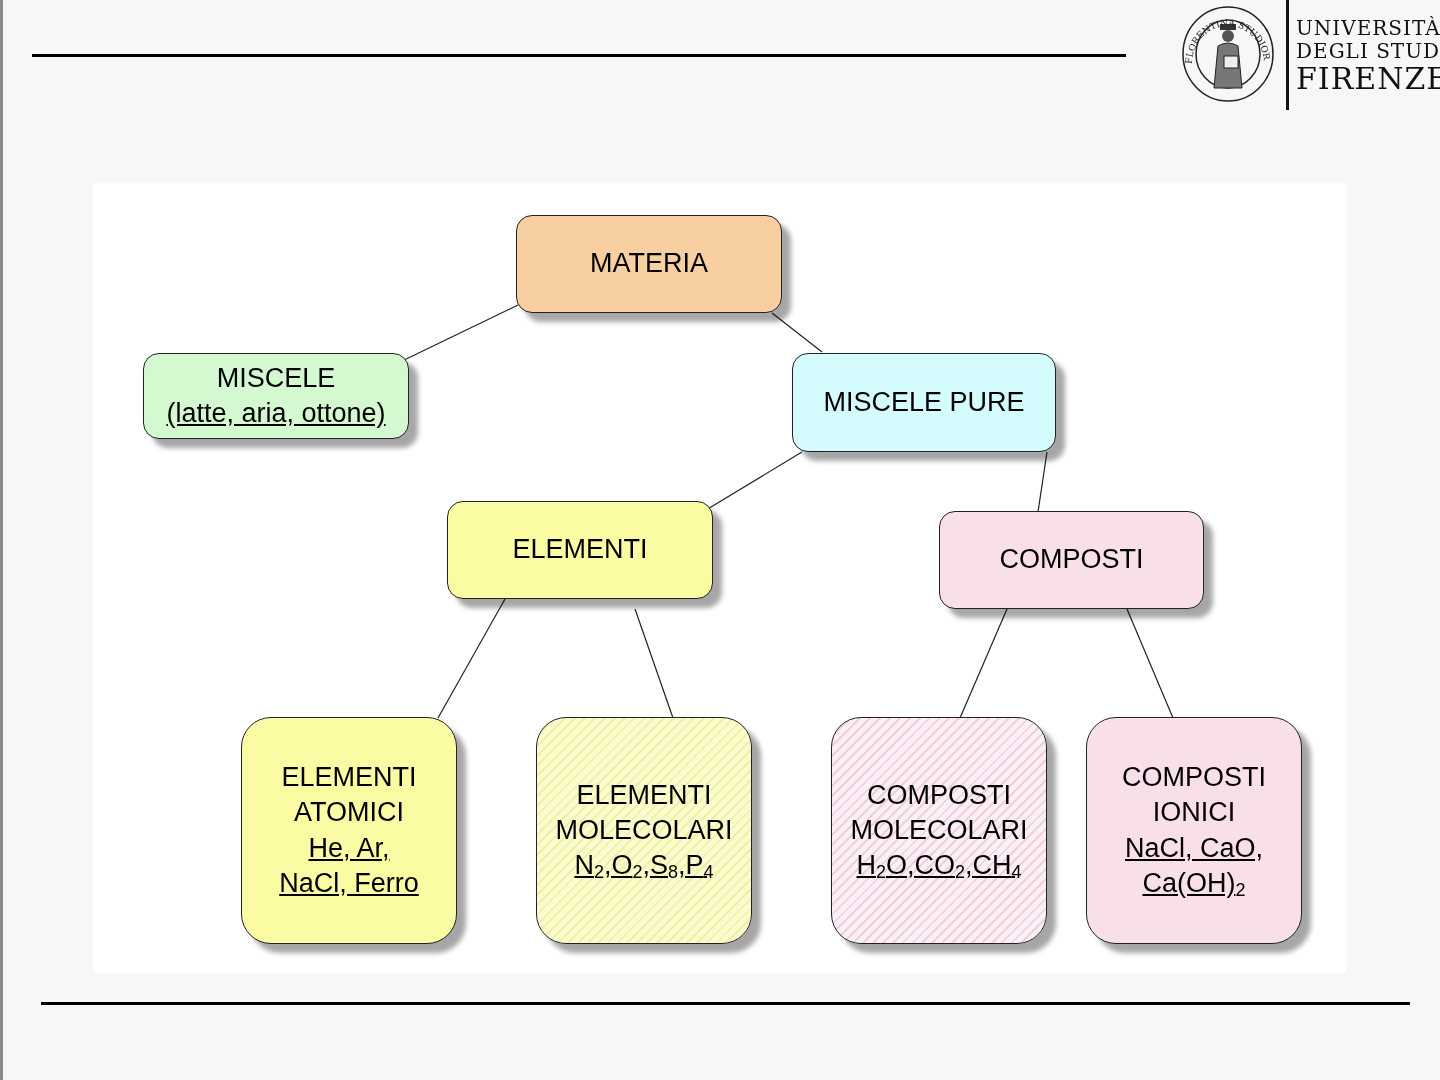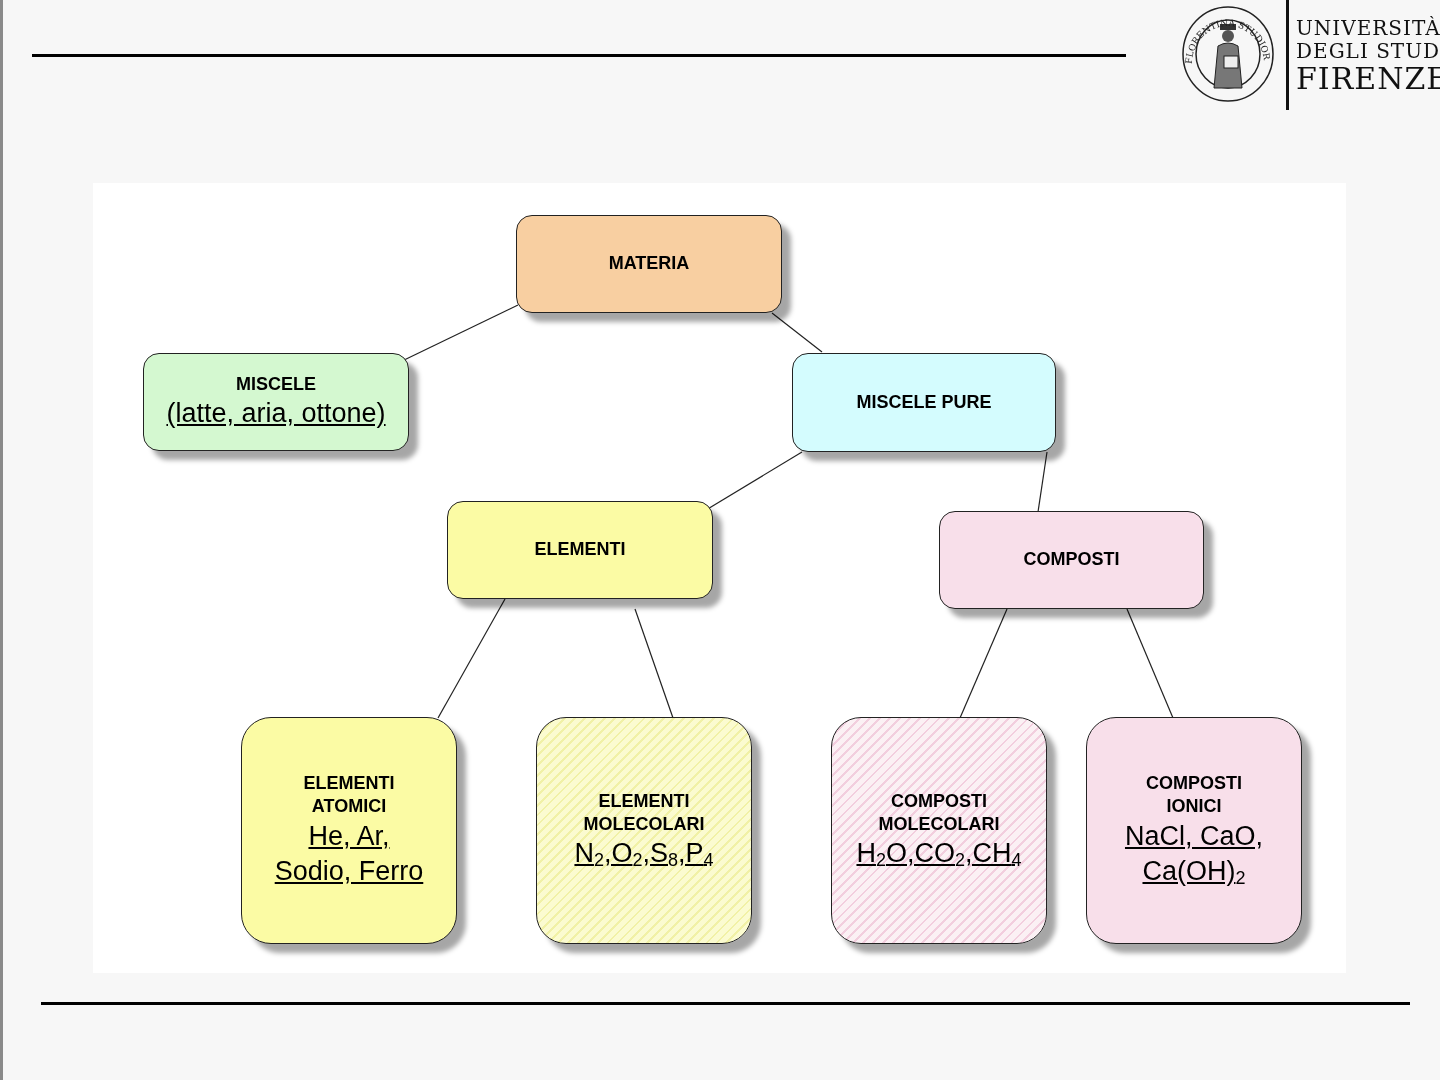--- a/index.html
+++ b/index.html
@@ -25,21 +25,21 @@
   svg.connectors line { stroke: #222; stroke-width: 1.2; }
 
   .node {
     position: absolute; box-sizing: border-box;
     border: 1.5px solid #222; border-radius: 16px;
     box-shadow: 9px 9px 5px rgba(0,0,0,0.35);
     display: flex; flex-direction: column; justify-content: center; align-items: center;
     text-align: center; color: #000;
   }
   .node.big { border-radius: 30px; }
-  .title { font-weight: bold; font-size: 18px; line-height: 1.3; white-space: pre-line; }
+  .title { font-weight: normal; font-size: 27px; line-height: 1.3; white-space: pre-line; }
   .sub { font-size: 27px; line-height: 1.3; white-space: pre-line; text-decoration: underline; }
   .sub sub { font-size: 18px; vertical-align: -4px; line-height: 0; }
 
   .hatch-yellow {
     background: repeating-linear-gradient(135deg, #fbfbd0 0px, #fbfbd0 5px, #f1f1a6 5px, #f1f1a6 7px);
   }
   .hatch-pink {
     background: repeating-linear-gradient(135deg, #fbf0f4 0px, #fbf0f4 5px, #f2cede 5px, #f2cede 7px);
   }
 </style>
@@ -81,42 +81,42 @@
   <line x1="505" y1="599" x2="438" y2="718"></line>
   <line x1="635" y1="609" x2="673" y2="718"></line>
   <line x1="1007" y1="609" x2="960" y2="718"></line>
   <line x1="1127" y1="609" x2="1173" y2="718"></line>
 </svg>
 
 <div class="node" id="n-materia" style="left: 516px; top: 215px; width: 266px; height: 98px; background-color: rgb(248, 207, 161);">
   <span class="title">MATERIA</span>
 </div>
 
-<div class="node" id="n-miscele" style="left: 143px; top: 353px; width: 266px; height: 98px; background-color: rgb(212, 248, 208);">
+<div class="node" id="n-miscele" style="left: 143px; top: 353px; width: 266px; height: 86px; background-color: rgb(212, 248, 208);">
   <span class="title">MISCELE</span>
   <span class="sub">(latte, aria, ottone)</span>
 </div>
 
 <div class="node" id="n-sostanze_pure" style="left: 792px; top: 353px; width: 264px; height: 99px; background-color: rgb(212, 252, 254);">
   <span class="title">MISCELE PURE</span>
 </div>
 
 <div class="node" id="n-elementi" style="left: 447px; top: 501px; width: 266px; height: 98px; background-color: rgb(251, 251, 164);">
   <span class="title">ELEMENTI</span>
 </div>
 
 <div class="node" id="n-composti" style="left: 939px; top: 511px; width: 265px; height: 98px; background-color: rgb(248, 223, 234);">
   <span class="title">COMPOSTI</span>
 </div>
 
 <div class="node big" id="n-elementi_atomici" style="left: 241px; top: 717px; width: 216px; height: 227px; background-color: rgb(251, 251, 164);">
   <span class="title">ELEMENTI
 ATOMICI</span>
   <span class="sub">He, Ar,
-Sodio, Ferro</span>
+NaCl, Ferro</span>
 </div>
 
 <div class="node big hatch-yellow" id="n-elementi_molecolari" style="left:536px; top:717px; width:216px; height:227px;">
   <span class="title">ELEMENTI
 MOLECOLARI</span>
   <span class="sub">N<sub>2</sub>,O<sub>2</sub>,S<sub>8</sub>,P<sub>4</sub></span>
 </div>
 
 <div class="node big hatch-pink" id="n-composti_molecolari" style="left:831px; top:717px; width:216px; height:227px;">
   <span class="title">COMPOSTI

